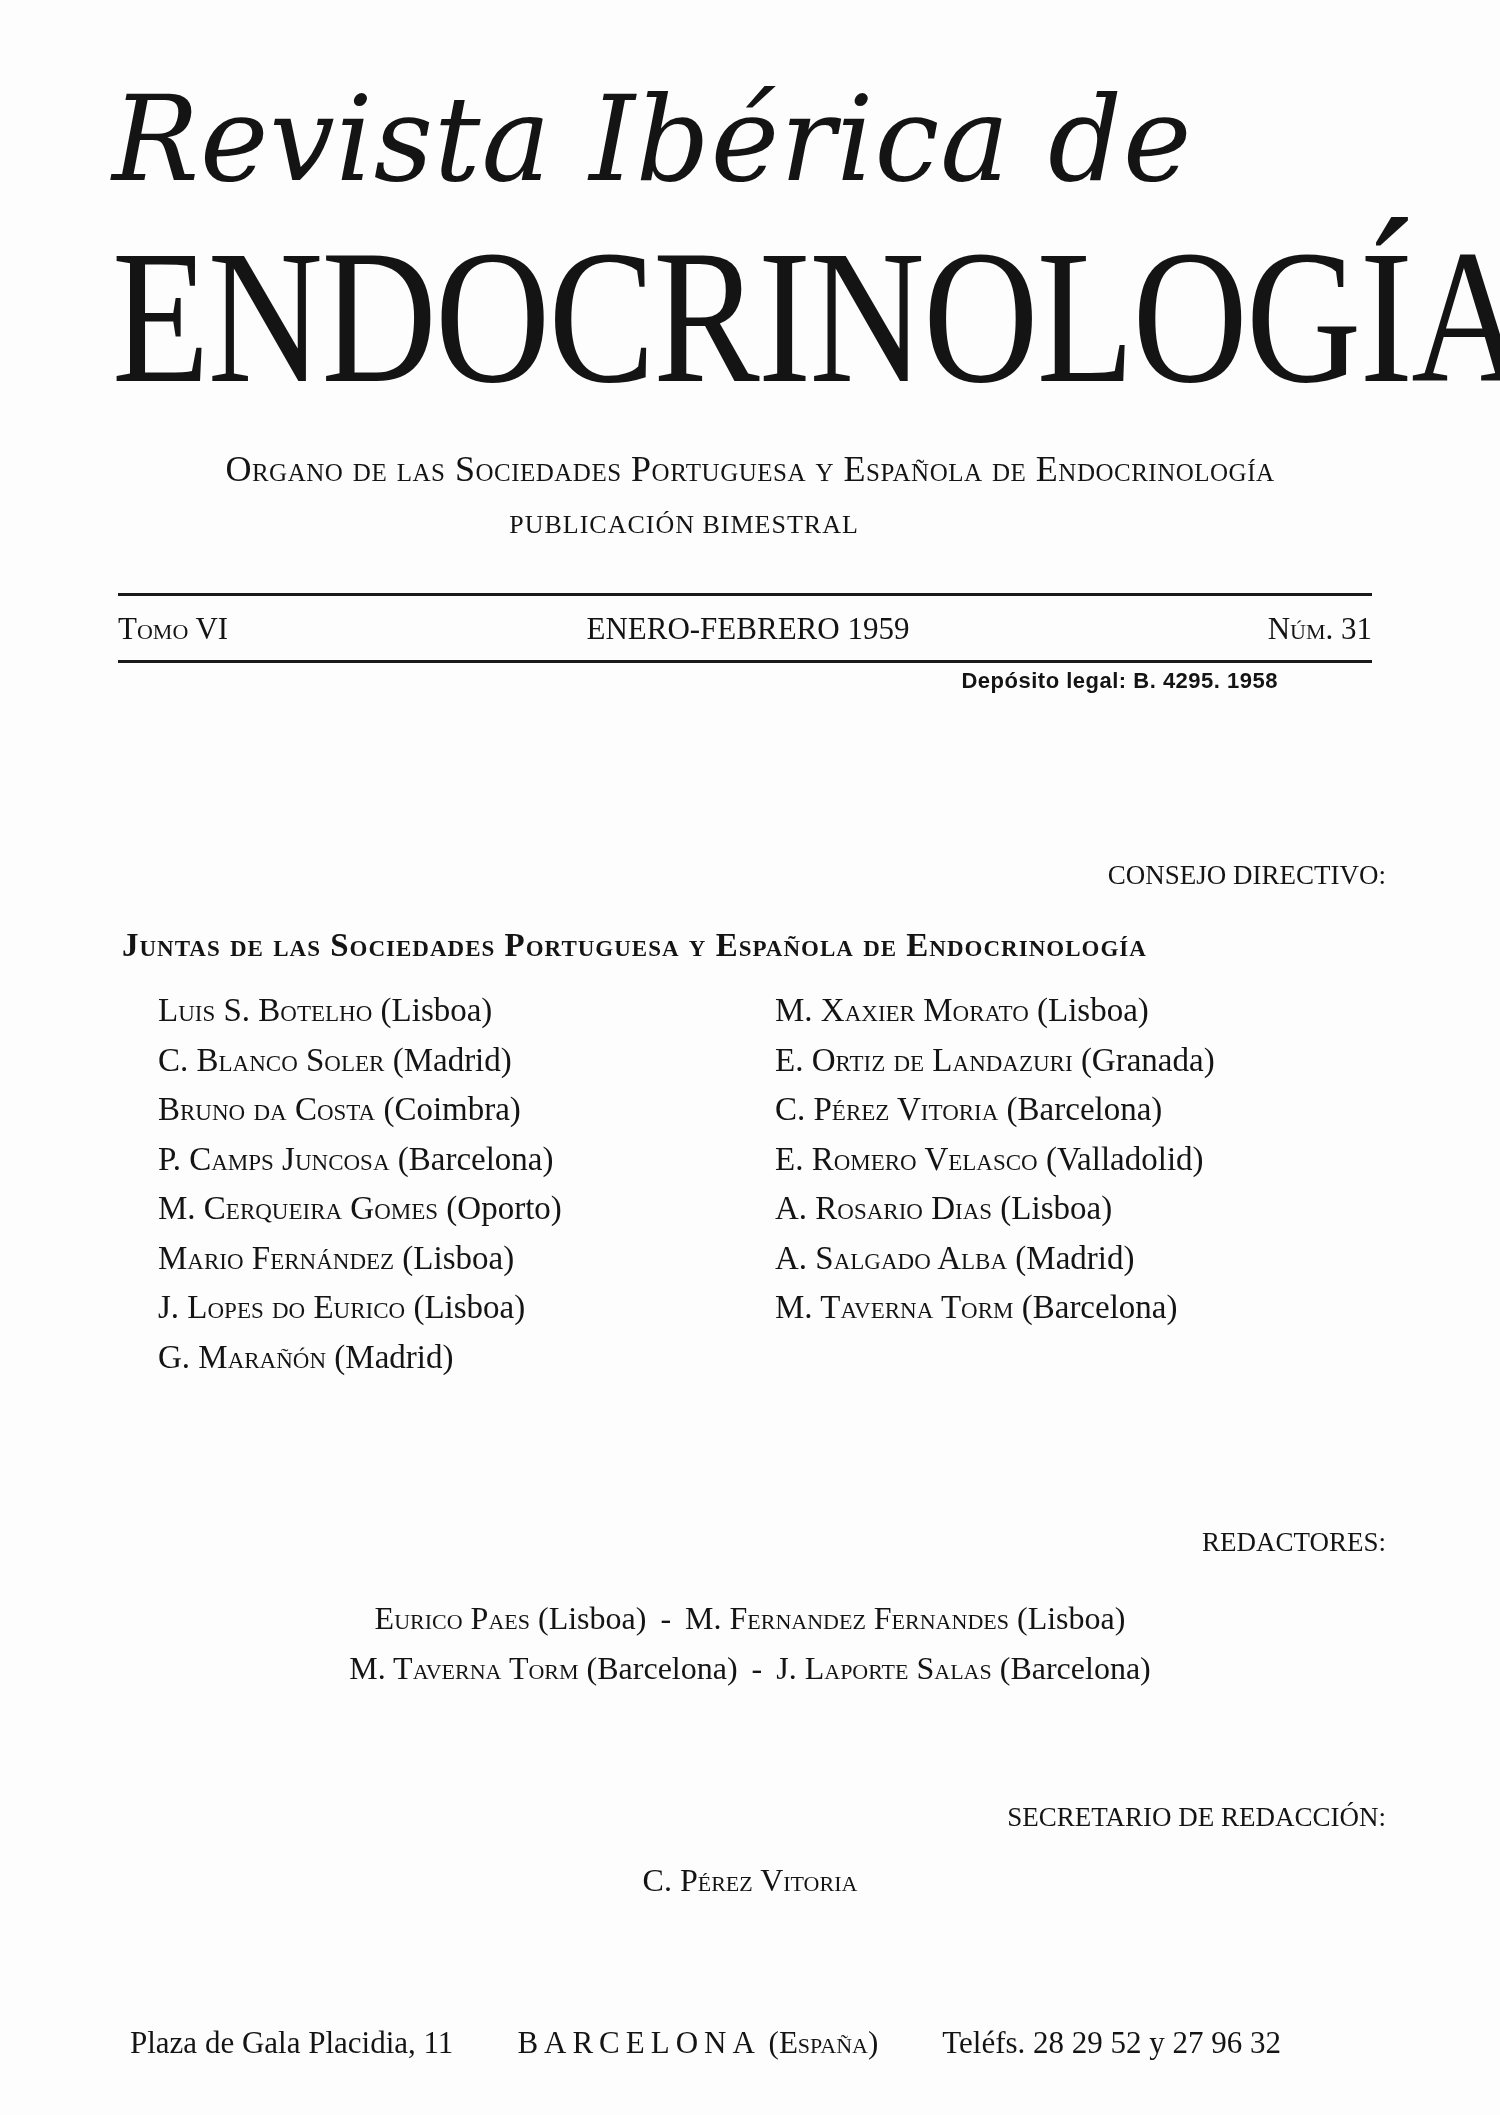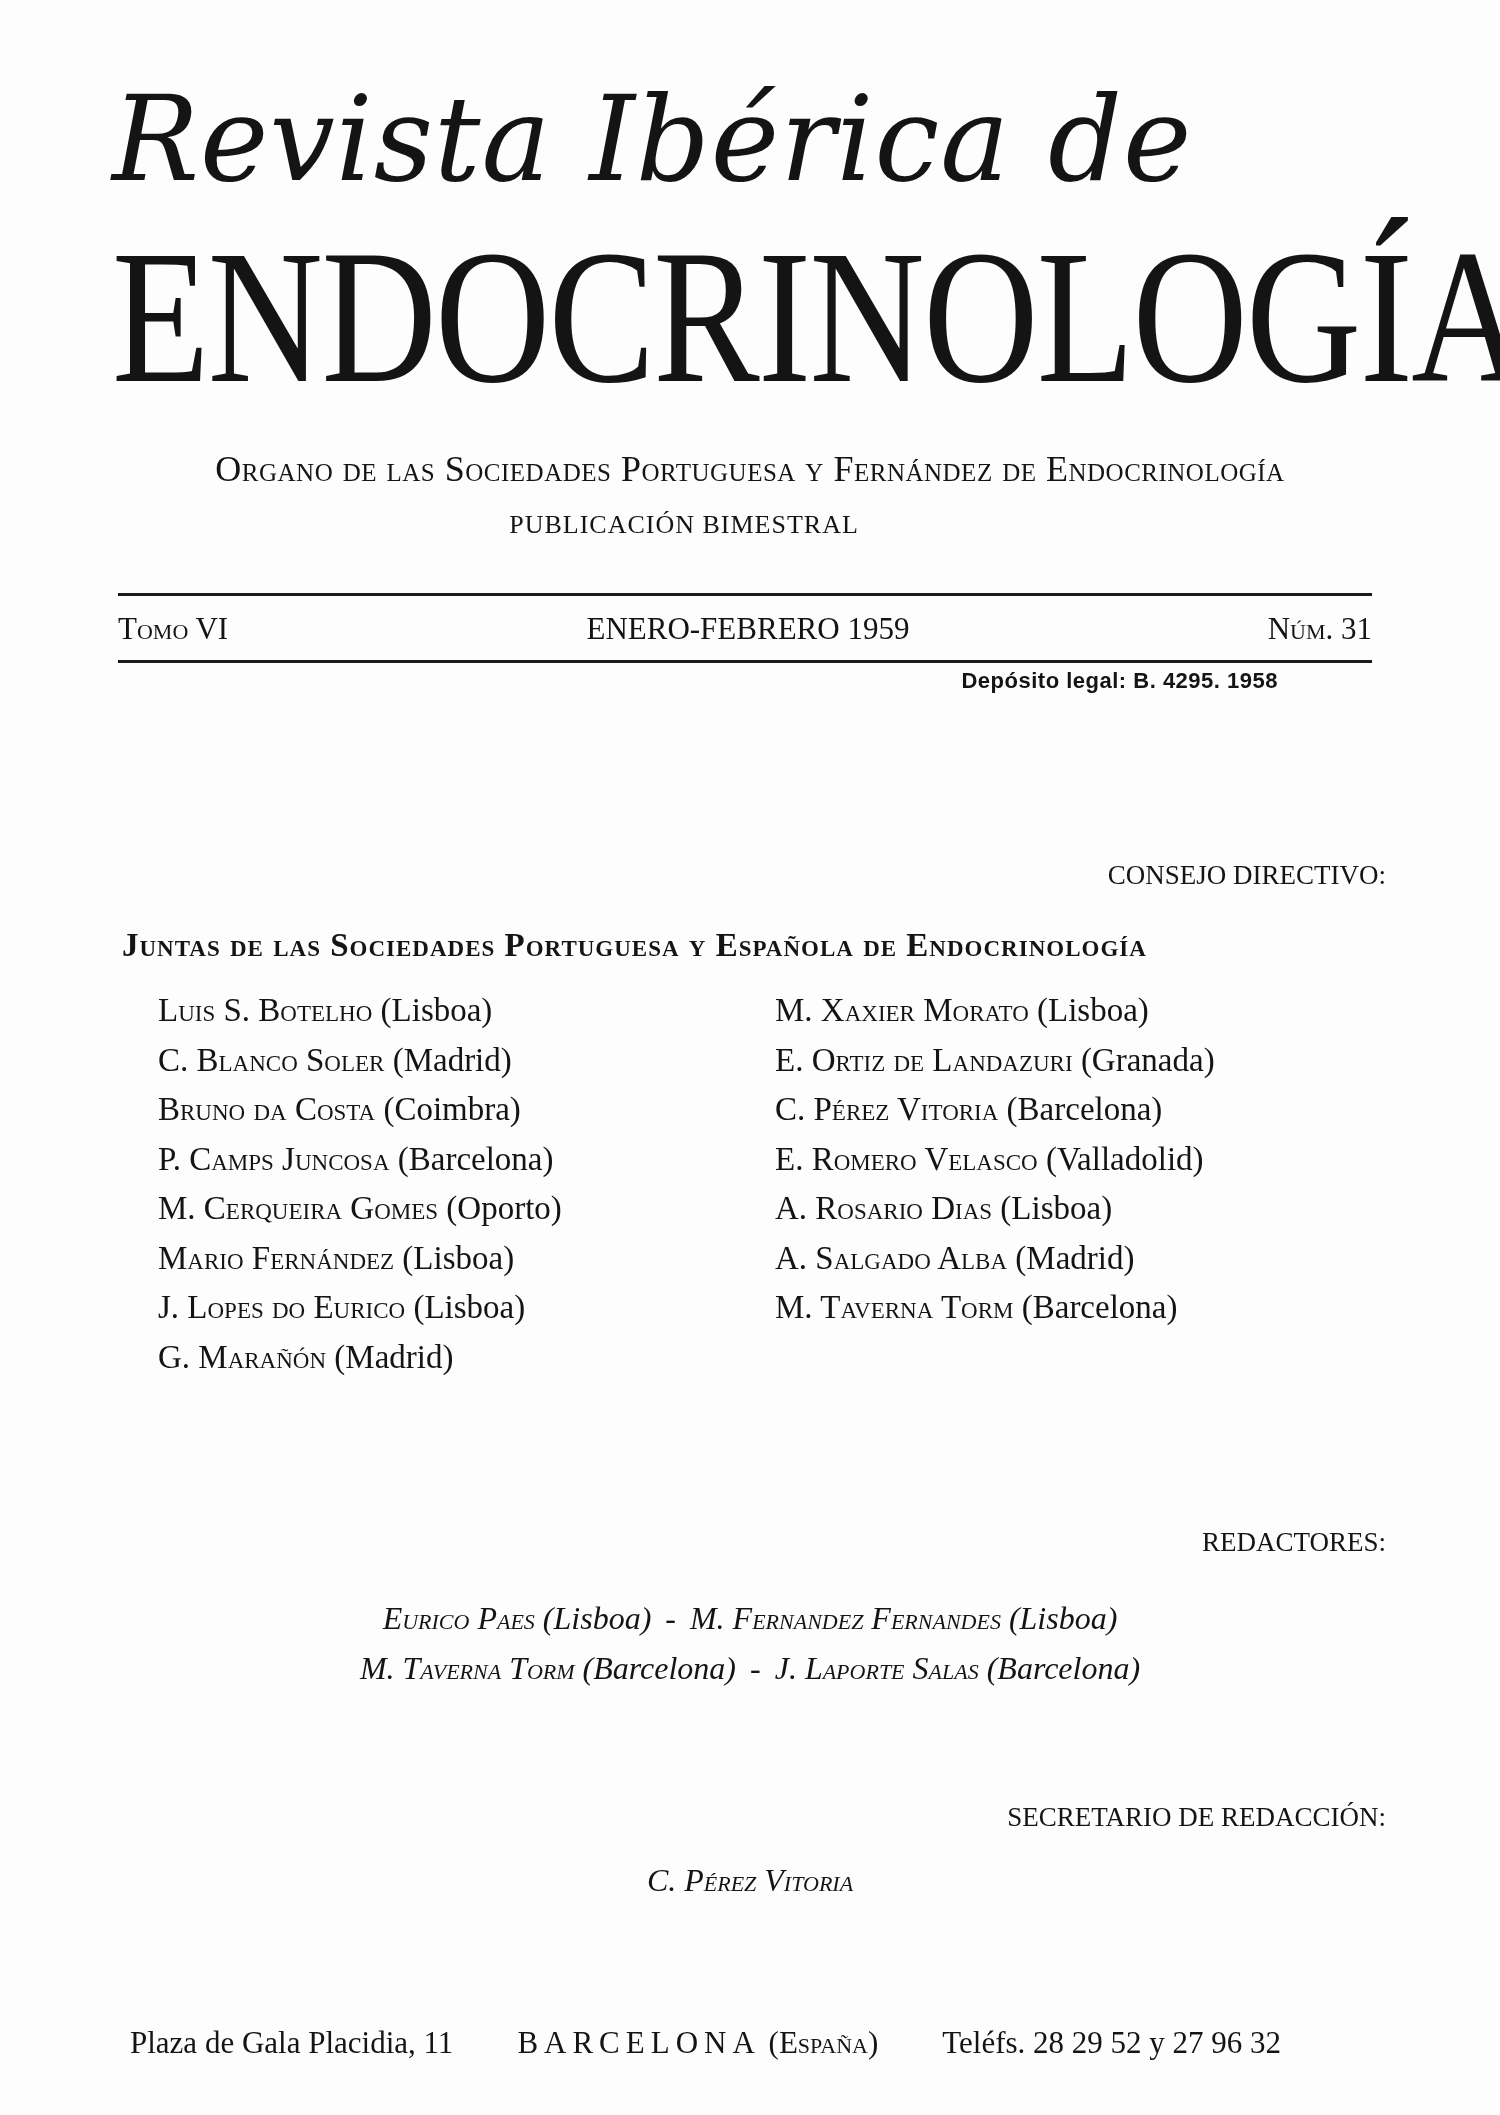--- a/index.html
+++ b/index.html
@@ -15,32 +15,32 @@
   .rule { left:118px; width:1254px; height:3px; background:#1a1a1a; }
   #issue-row { left:118px; width:1254px; top:611px; font-size:31px; display:flex; justify-content:space-between; white-space:nowrap; }
   #deposito { right:222px; top:668px; font-size:22px; font-weight:bold; font-family:Liberation Sans, sans-serif; letter-spacing:0.5px; }
   .heading { left:0; width:1386px; text-align:right; font-size:27px; white-space:nowrap; }
   #juntas { left:122px; top:927px; font-size:33px; font-variant:small-caps; white-space:nowrap; letter-spacing:1px;font-weight:bold; }
   .col { width:640px; }
   .col .row { height:49.5px; font-size:33px; white-space:nowrap; }
   .col .row .nm { font-variant:small-caps; }
   #col-left { left:158px; top:992px; }
   #col-right { left:775px; top:992px; }
-  .center-line { left:0; width:1500px; text-align:center; font-size:32px; white-space:nowrap;font-style:italic; }
+  .center-line { left:0; width:1500px; text-align:center; font-size:32px; white-space:nowrap; }
   .center-line .nm { font-variant:small-caps; }
   #footer { left:130px; top:2025px; font-size:31px; white-space:nowrap; display:flex; gap:64px; }
   #footer .city { letter-spacing:6px; }
   .smallcaps { font-variant:small-caps; }
 </style>
 </head>
 <body>
 
 <div id="script-title" class="abs">Revista Ibérica de</div>
 <div id="main-title" class="abs">ENDOCRINOLOGÍA</div>
-<div id="organ-line" class="abs">Organo de las Sociedades Portuguesa y Fernández de Endocrinología</div>
+<div id="organ-line" class="abs">Organo de las Sociedades Portuguesa y Española de Endocrinología</div>
 <div id="pub-line" class="abs">PUBLICACIÓN BIMESTRAL</div>
 
 <div class="abs rule" style="top:593px"></div>
 <div id="issue-row" class="abs">
   <span class="smallcaps">Tomo VI</span>
   <span>ENERO-FEBRERO 1959</span>
   <span class="smallcaps">Núm. 31</span>
 </div>
 <div class="abs rule" style="top:660px"></div>
 <div id="deposito" class="abs">Depósito legal: B. 4295. 1958</div>

